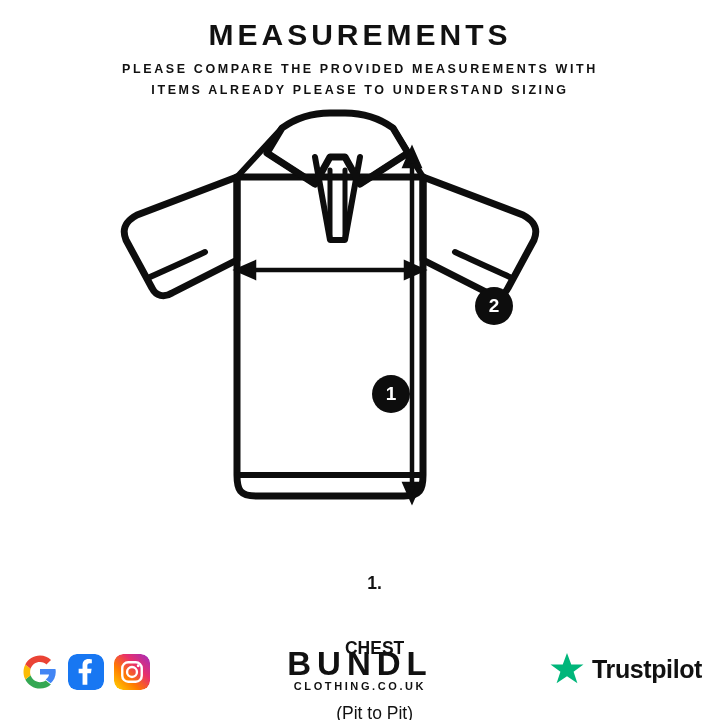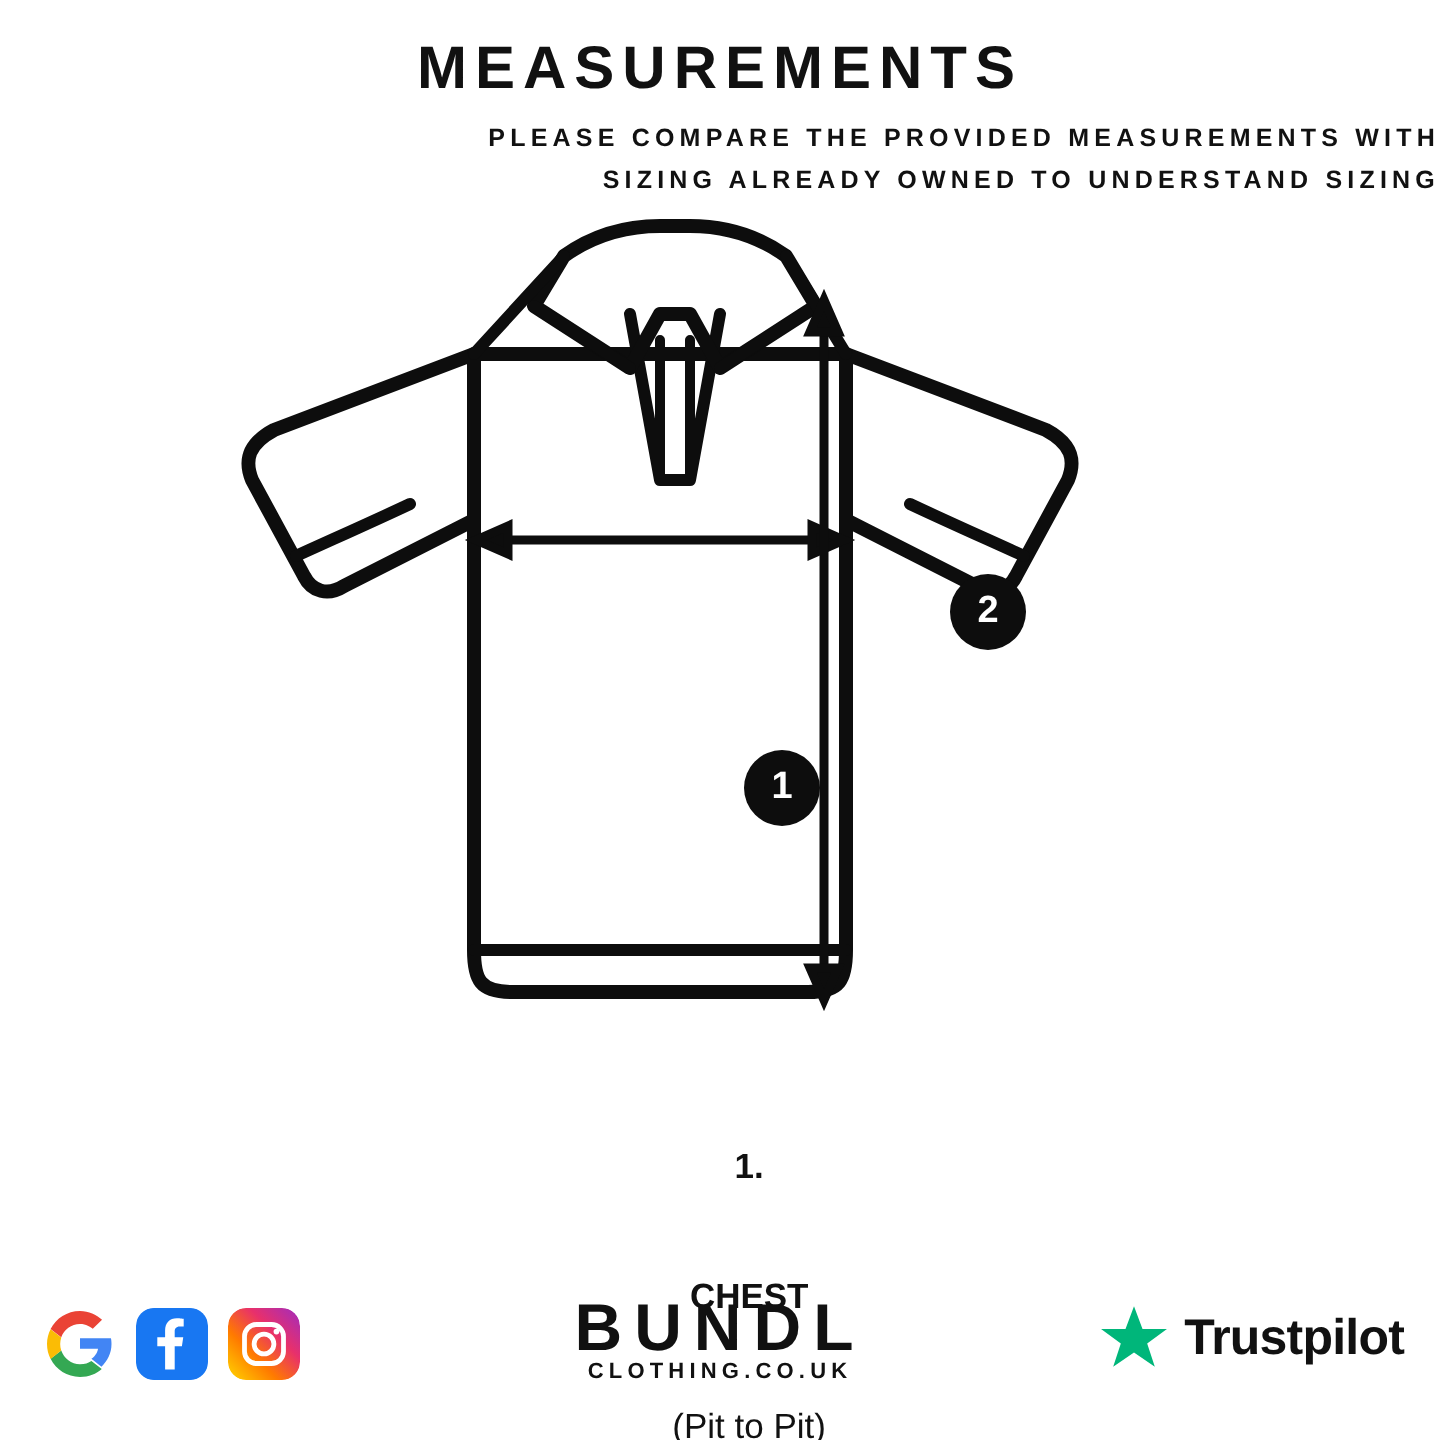--- a/index.html
+++ b/index.html
@@ -37,21 +37,20 @@
     line-height: 1.1;
     margin: 0;
   }
   .subtitle {
     margin-top: 8px;
     font-size: 12.5px;
     font-weight: bold;
     letter-spacing: 2.6px;
     color: #111111;
     line-height: 1.7;
-    text-align: right;
   }
   .subtitle div { white-space: nowrap; }
 
   
   .diagram {
     position: absolute;
     top: 100px;
     left: 60px;
     width: 600px;
     height: 430px;
@@ -156,21 +155,21 @@
 </style>
 </head>
 <body>
 
 <div id="page">
 
   <div class="header">
     <div class="title">MEASUREMENTS</div>
     <div class="subtitle">
       <div>PLEASE COMPARE THE PROVIDED MEASUREMENTS WITH</div>
-      <div>SIZING ALREADY OWNED TO UNDERSTAND SIZING</div>
+      <div>ITEMS ALREADY PLEASE TO UNDERSTAND SIZING</div>
     </div>
   </div>
 
   <div class="diagram">
     <svg width="600" height="430" viewBox="0 0 600 430">
       <g fill="none" stroke="#0d0d0d" stroke-width="7" stroke-linejoin="round" stroke-linecap="round">
 
         <path d="M177 77 L77 115 C64 122 62 130 66 140 L92 188 C96 196 104 198 112 193 L177 160 Z"></path>
 
         <path d="M88 178 C110 168 128 160 145 152" stroke-width="6"></path>

